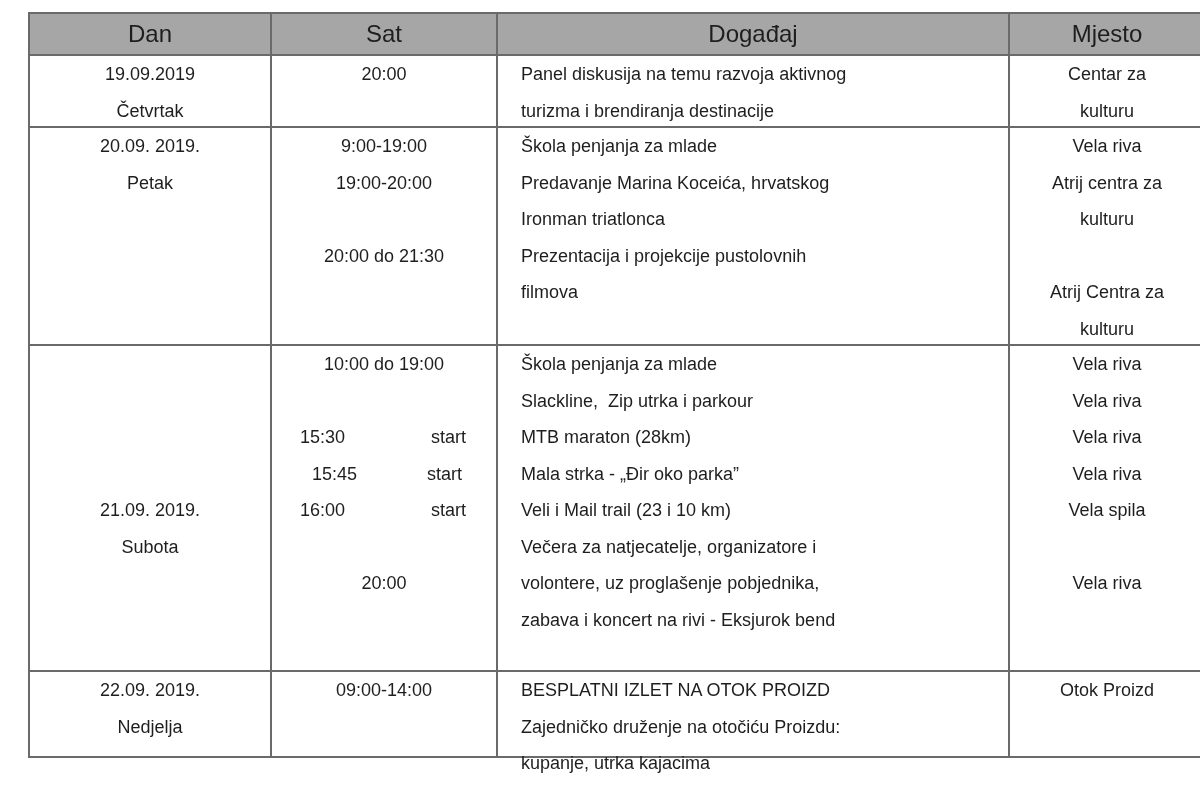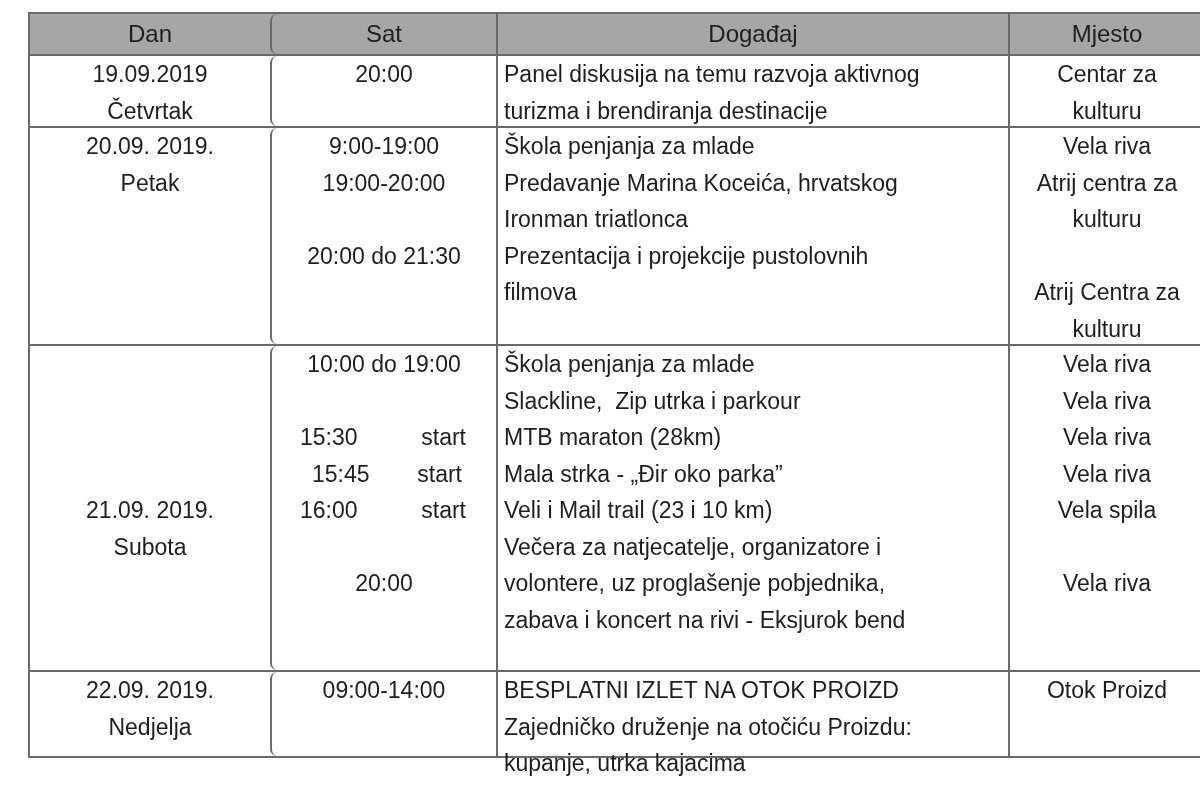--- a/index.html
+++ b/index.html
@@ -1,28 +1,28 @@
 <!DOCTYPE html>
 <html><head>
 <meta charset="utf-8">
 <style>
   html,body{margin:0;padding:0;background:#fff;}
   body{width:1200px;height:789px;position:relative;overflow:hidden;font-family:"Liberation Sans","DejaVu Sans",sans-serif;color:#1e1e1e;}
   .tbl{position:absolute;left:28px;top:12px;width:1178px;border:2px solid #6a6a6a;box-sizing:border-box;}
   .row{display:flex;border-top:2px solid #6a6a6a;box-sizing:border-box;}
   .row.hdr{border-top:none;background:#a6a6a6;height:40px;}
-  .cell{box-sizing:border-box;border-left:2px solid #6a6a6a;font-size:23px;line-height:36.5px;position:relative;}
+  .cell{box-sizing:border-box;border-left:2px solid #6a6a6a;font-size:18px;line-height:36.5px;position:relative;}
   .cell:first-child{border-left:none;}
   .c1{width:240px;}
-  .c2{width:226px;border-radius:7px;}
+  .c2{width:226px;}
   .c3{width:512px;}
   .c4{width:196px;}
   .hdr .cell{text-align:center;line-height:40px;font-size:24px;}
   .ctr{text-align:center;}
-  .lft{padding-left:6px;}
+  .lft{padding-left:23px;}
   .line{height:36.5px;white-space:pre;}
   .start{display:flex;justify-content:space-between;padding:0 30px 0 28px;}
 </style>
 </head>
 <body>
 
 <div class="tbl">
   <div class="row hdr">
     <div class="cell c1">Dan</div>
     <div class="cell c2">Sat</div>

